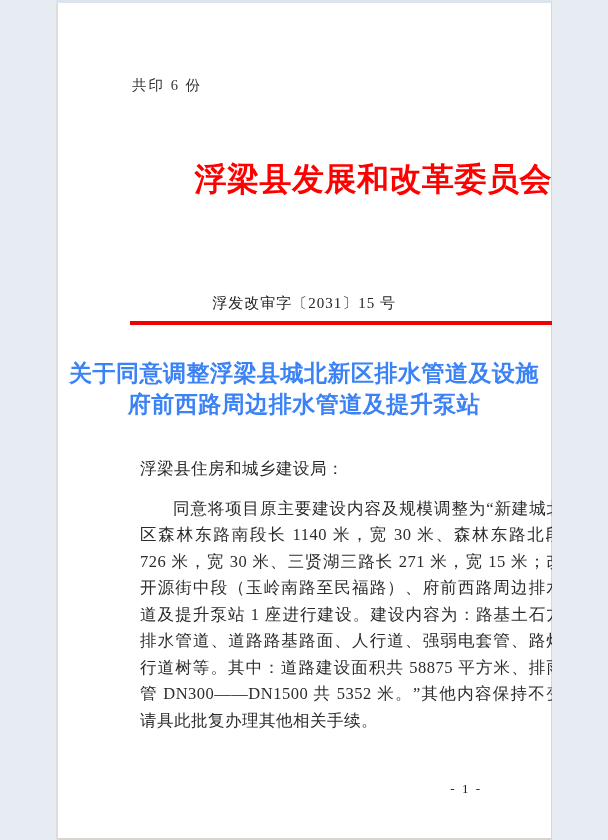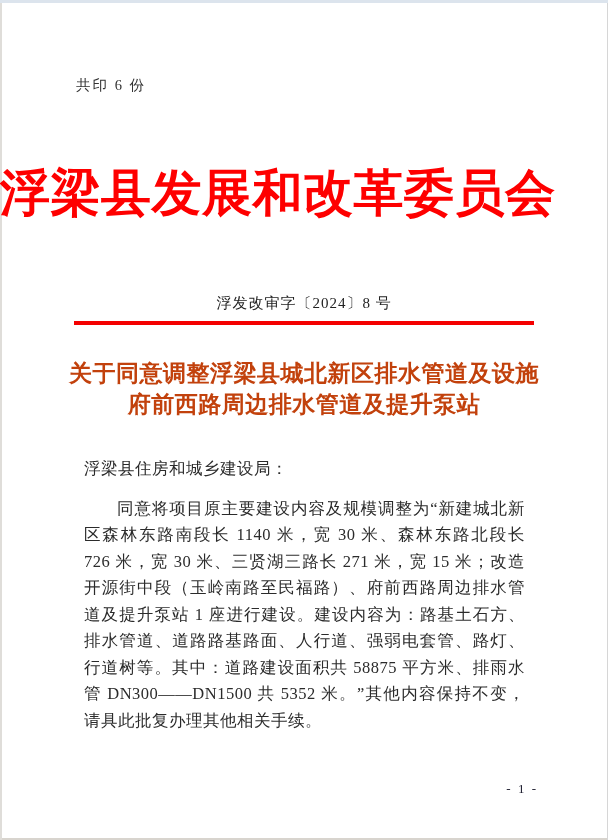--- a/index.html
+++ b/index.html
@@ -2,21 +2,21 @@
 <html><head>
 <meta charset="utf-8">
 <style>
   * { margin: 0; padding: 0; box-sizing: border-box; }
   html, body {
     font-family: "Liberation Serif", "DejaVu Serif", serif;
     background: #e7ecf2;
   }
   .page {
     position: relative;
-    width: 608px;
+    width: 496px;
     height: 840px;
     margin: 0 auto;
     background: #ffffff;
     overflow: hidden;
     box-shadow:
       inset 0 3px 0 #dce4ed,
       inset 2px 0 0 #dfddd9,
       inset -1px 0 0 #d6d6d6,
       inset 0 -2px 0 #d8d4ce;
     color: #2a2a2a;
@@ -27,25 +27,26 @@
     top: 76px;
     font-size: 14.5px;
     letter-spacing: 2px;
     color: #333;
   }
   .issuer {
     position: absolute;
     top: 155px;
     left: 0;
     width: 100%;
-    text-align: left;
-    font-size: 50px;
+    text-align: right;
+    font-size: 32px;
     font-weight: bold;
     letter-spacing: 0.5px;
     line-height: 1.55;
+    padding-left: 16px;
   }
   .doc-number {
     position: absolute;
     top: 294px;
     left: 0;
     width: 100%;
     text-align: center;
     font-size: 15px;
     letter-spacing: 1px;
     color: #222;
@@ -60,21 +61,21 @@
   .doc-title {
     position: absolute;
     top: 358px;
     left: 0;
     width: 100%;
     text-align: center;
     font-size: 23px;
     font-weight: bold;
     line-height: 31px;
     letter-spacing: 0.5px;
-    color: #c2410c;
+    color: #3b82f6;
   }
   .body-text {
     position: absolute;
     top: 443px;
     left: 71px;
     width: 467px;
     font-size: 16.5px;
     line-height: 26.5px;
     letter-spacing: 0.5px;
     text-align: justify;
@@ -93,21 +94,21 @@
 </style>
 </head>
 <body>
 
 <div class="page">
 
   <div class="copies-note">共印 6 份</div>
 
   <div class="issuer" style="color: rgb(254, 0, 0);">浮梁县发展和改革委员会</div>
 
-  <div class="doc-number">浮发改审字〔2024〕8 号</div>
+  <div class="doc-number">浮发改审字〔2031〕15 号</div>
 
   <div class="red-rule" style="background: rgb(244, 0, 0);"></div>
 
   <div class="doc-title">
     <div>关于同意调整浮梁县城北新区排水管道及设施</div>
     <div>府前西路周边排水管道及提升泵站</div>
   </div>
 
   <div class="body-text">
     <p>浮梁县住房和城乡建设局：</p>

